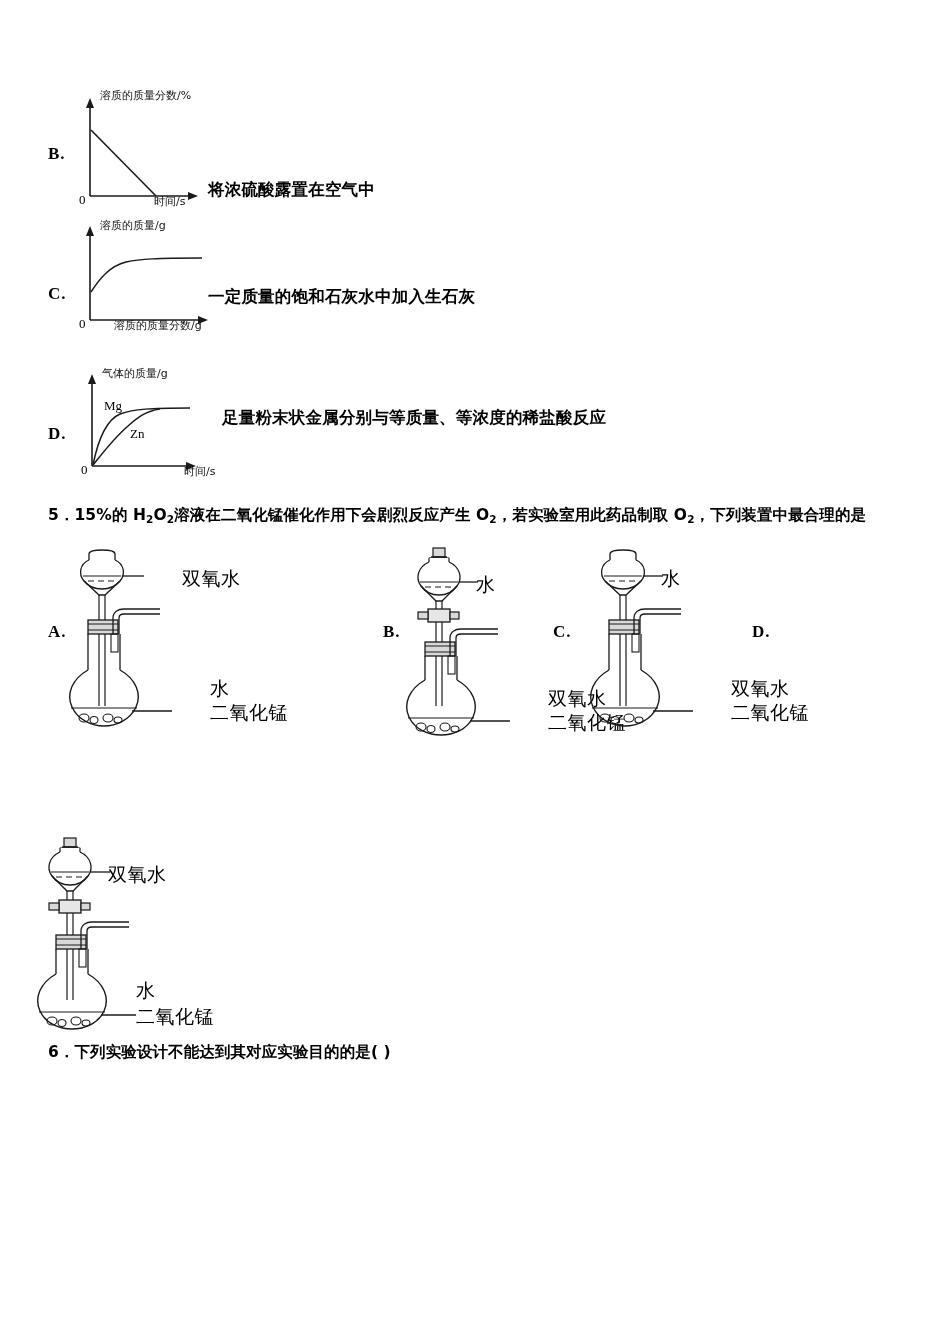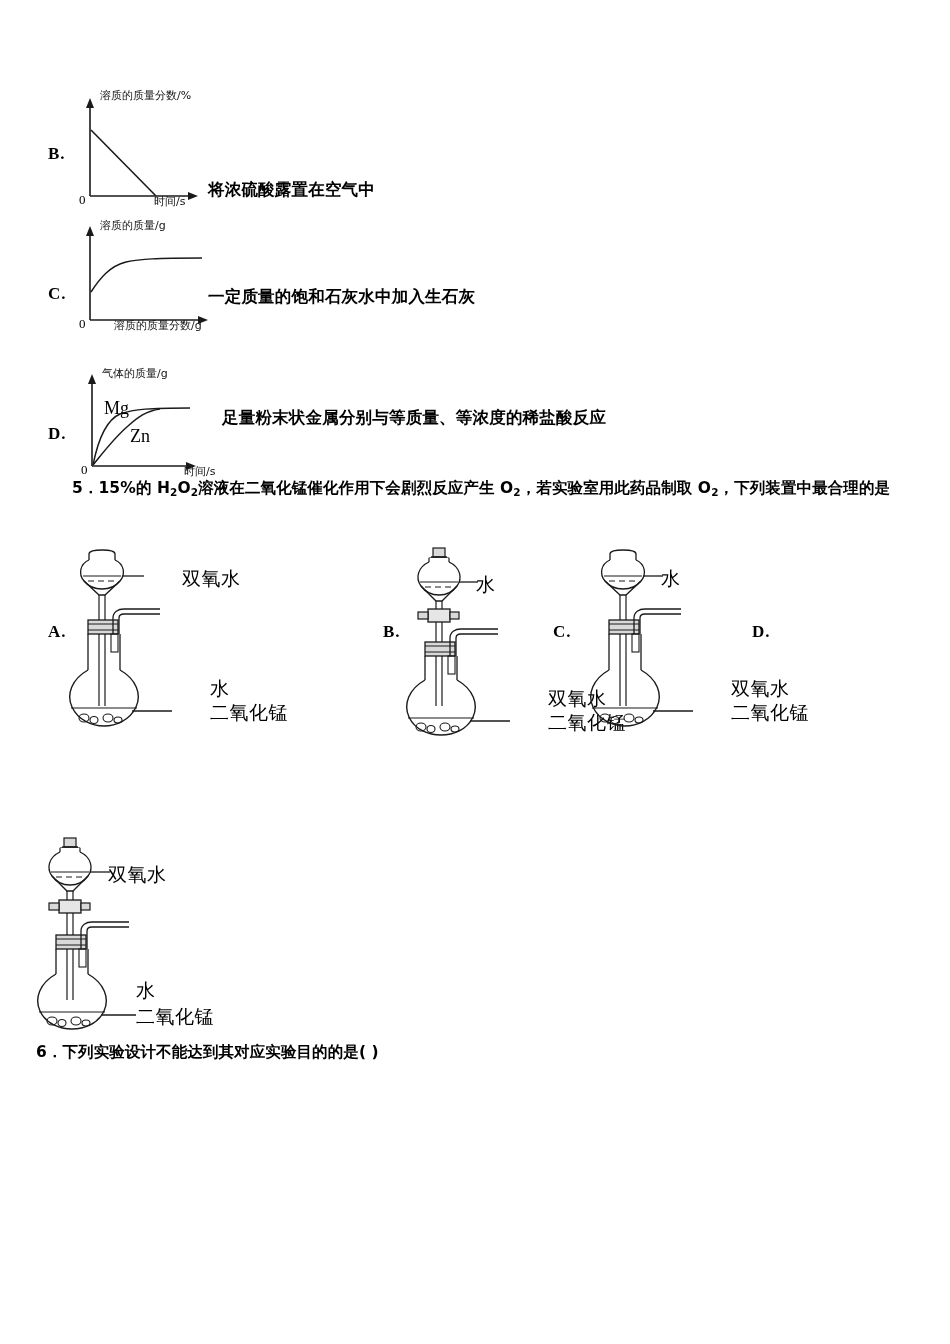--- a/index.html
+++ b/index.html
@@ -52,21 +52,21 @@
     color: #111;
   }
   .axis-zero {
     position: absolute;
     font-family: "Liberation Serif", serif;
     font-size: 13px;
   }
   .curve-tag {
     position: absolute;
     font-family: "Liberation Serif", serif;
-    font-size: 18px;
+    font-size: 13px;
   }
 
   
   .q-text {
     position: absolute;
     font-family: "DejaVu Sans", "Liberation Sans", sans-serif;
     font-weight: bold;
     font-size: 15.5px;
     white-space: nowrap;
     letter-spacing: 0.1px;
@@ -152,21 +152,21 @@
     </svg>
     <div class="axis-label" style="left:22px; top:-2px;">气体的质量/g</div>
     <div class="axis-label" style="left:104px; top:96px;">时间/s</div>
     <div class="axis-zero" style="left:1px; top:94px;">0</div>
     <div class="curve-tag" style="left:24px; top:30px;">Mg</div>
     <div class="curve-tag" style="left:50px; top:58px;">Zn</div>
   </div>
 
   <div class="opt-desc" style="left:222px; top:407px;">足量粉末状金属分别与等质量、等浓度的稀盐酸反应</div>
 
-  <div class="q-text" style="left:48px; top:478px;margin-left:24px;">
+  <div class="q-text" style="left:48px; top:505px;">
     <span>5．15%的 H</span><sub>2</sub><span>O</span><sub>2</sub><span>溶液在二氧化锰催化作用下会剧烈反应产生 O</span><sub>2</sub><span>，若实验室用此药品制取 O</span><sub>2</sub><span>，下列装置中最合理的是</span>
   </div>
 
   <div class="app-letter" style="left:48px; top:622px;">A.</div>
 
   <div class="abs" style="left:62px; top:548px;">
     <svg width="170" height="185" viewBox="0 0 170 185">
 
       <path class="ln" d="M27,12 L27,6 C27,3 32,2 40,2 C48,2 53,3 53,6 L53,12" stroke-width="1.3"></path>
       <path class="ln" d="M27,12 C18,16 16,26 22,33 C27,39 34,41 40,41 C46,41 53,39 58,33 C64,26 62,16 53,12" stroke-width="1.3"></path>
@@ -339,15 +339,15 @@
       <ellipse cx="58" cy="187" rx="4" ry="3" fill="none" stroke="#1a1a1a" stroke-width="1.1"></ellipse>
 
       <line class="ln" x1="62" y1="36" x2="82" y2="36" stroke-width="1.3"></line>
       <line class="ln" x1="73" y1="179" x2="108" y2="179" stroke-width="1.3"></line>
     </svg>
     <div class="app-label" style="left:80px; top:26px;">双氧水</div>
     <div class="app-label" style="left:108px; top:142px;">水</div>
     <div class="app-label" style="left:108px; top:168px;">二氧化锰</div>
   </div>
 
-  <div class="q-text" style="left:36px; top:1042px;">6．下列实验设计不能达到其对应实验目的的是(    )</div>
+  <div class="q-text" style="left:48px; top:1042px;">6．下列实验设计不能达到其对应实验目的的是(    )</div>
 
 </div>
 
 </body></html>

